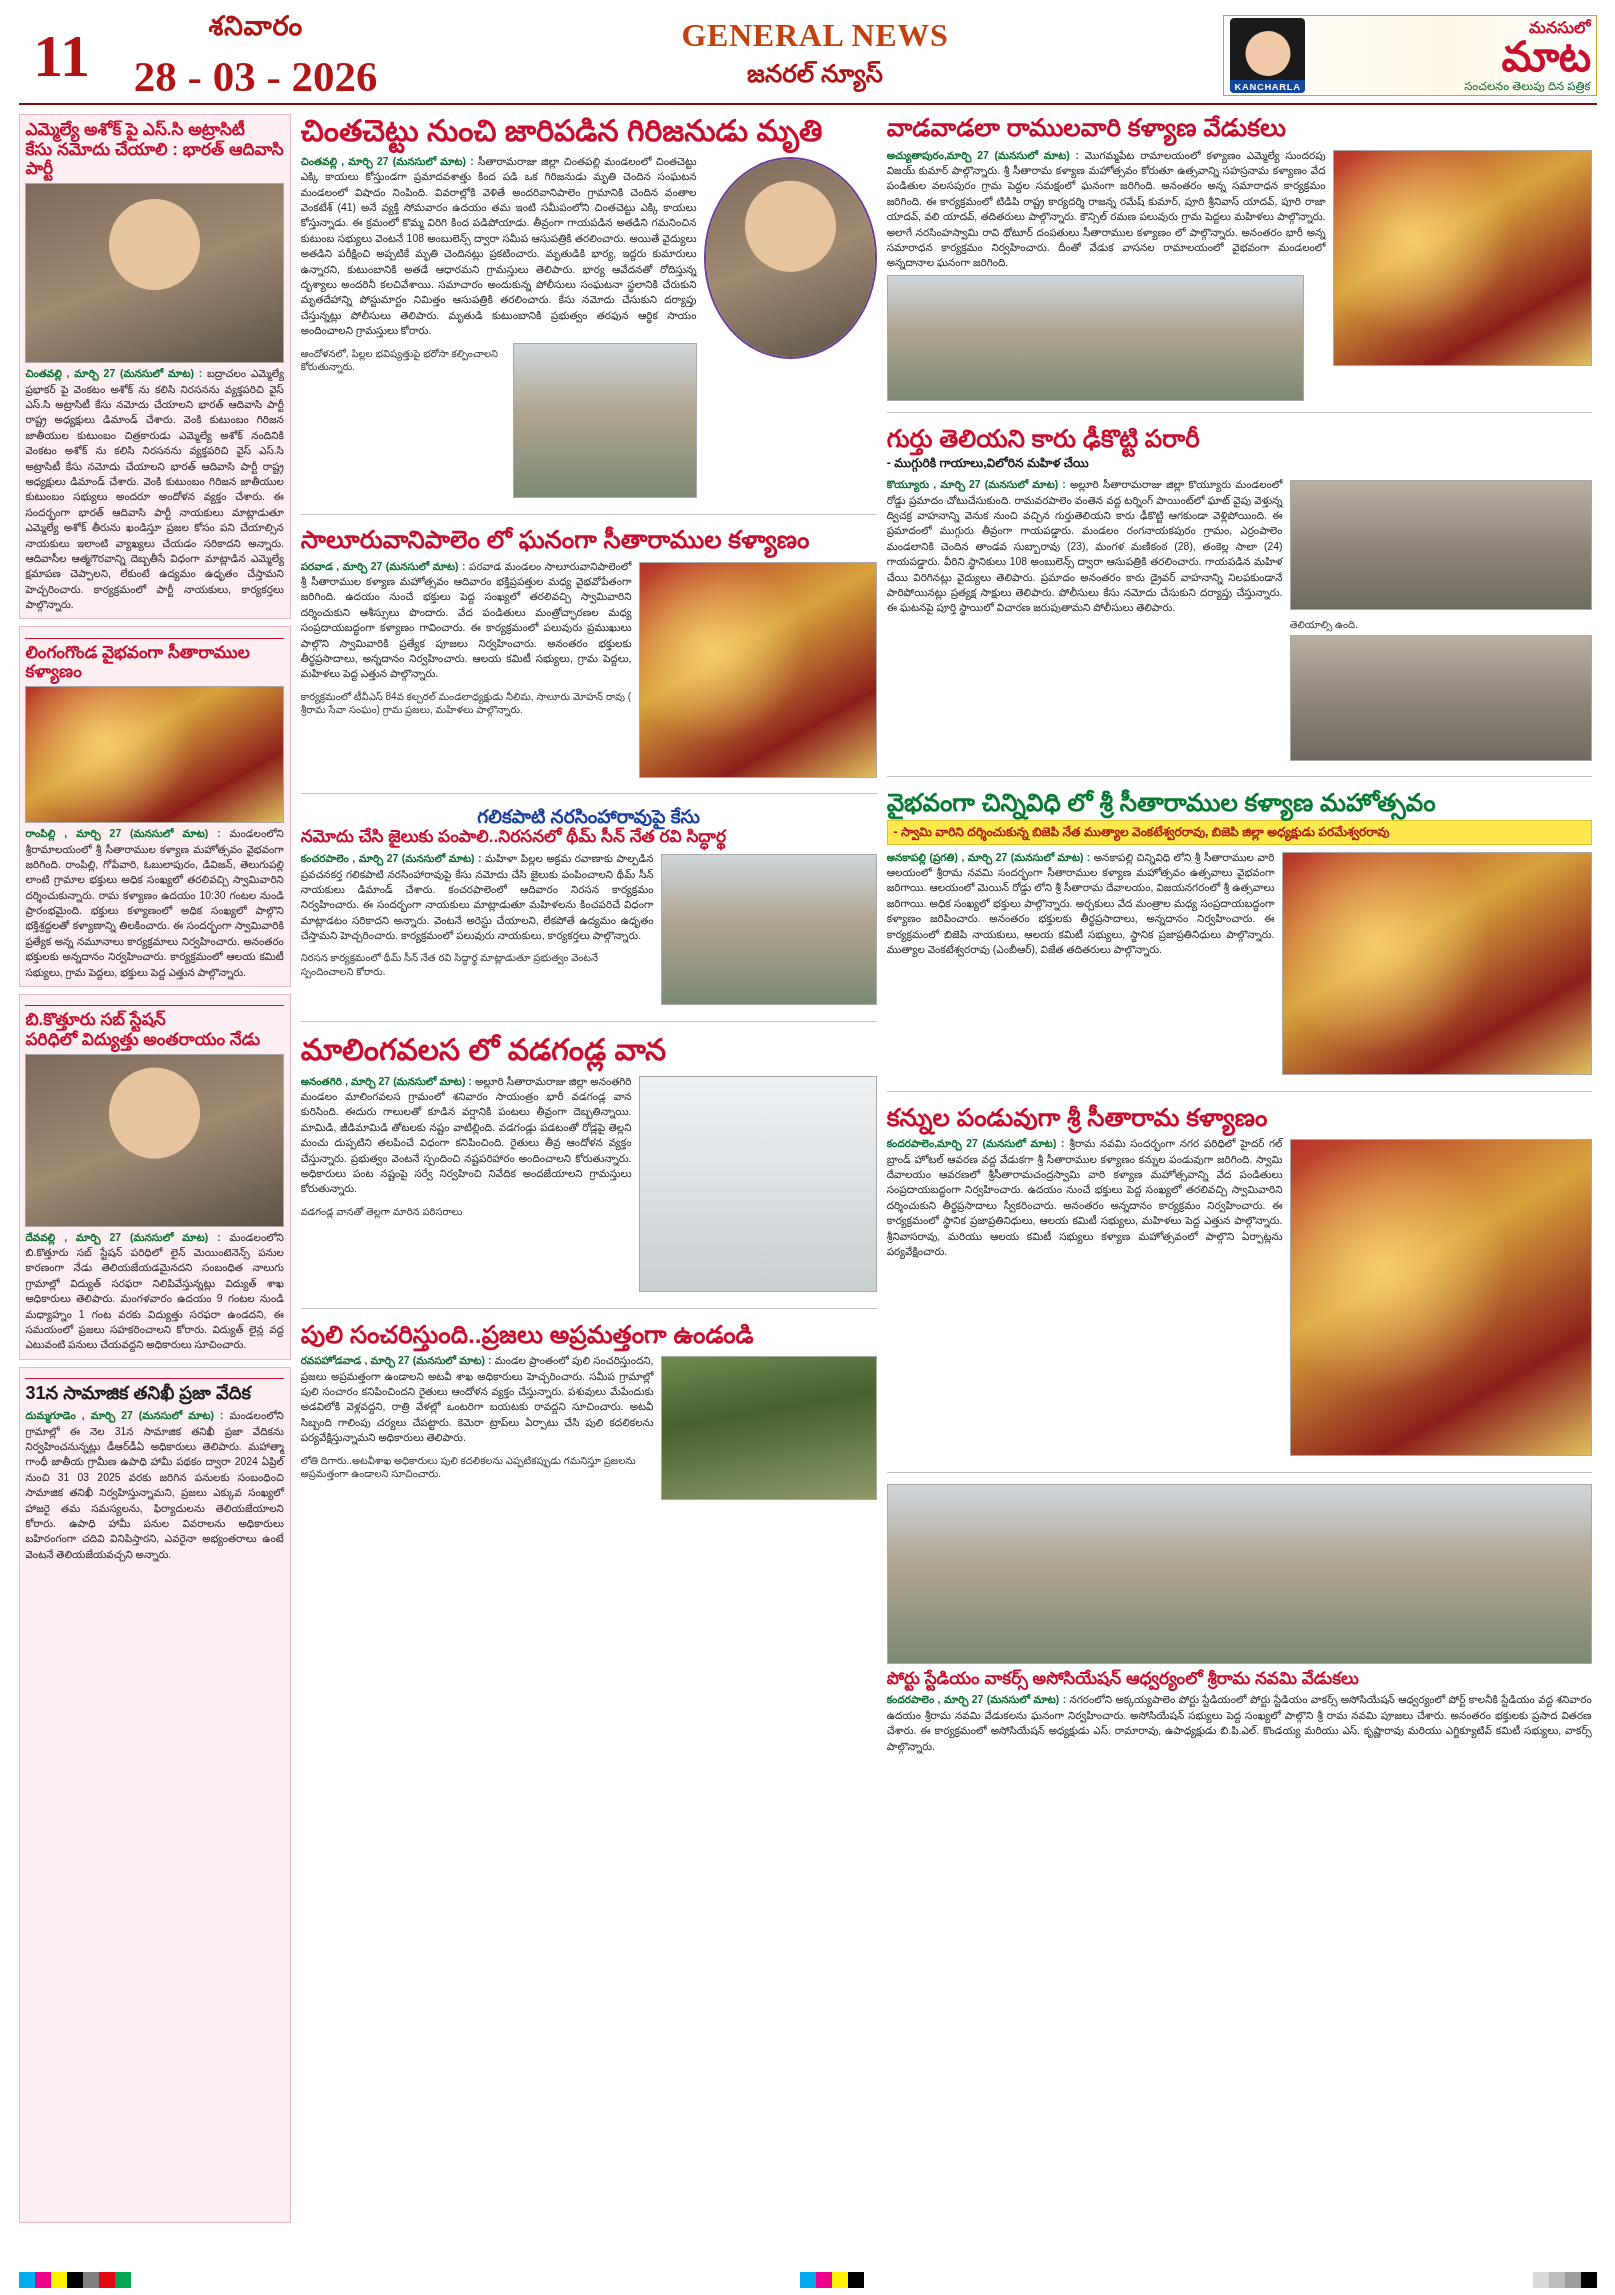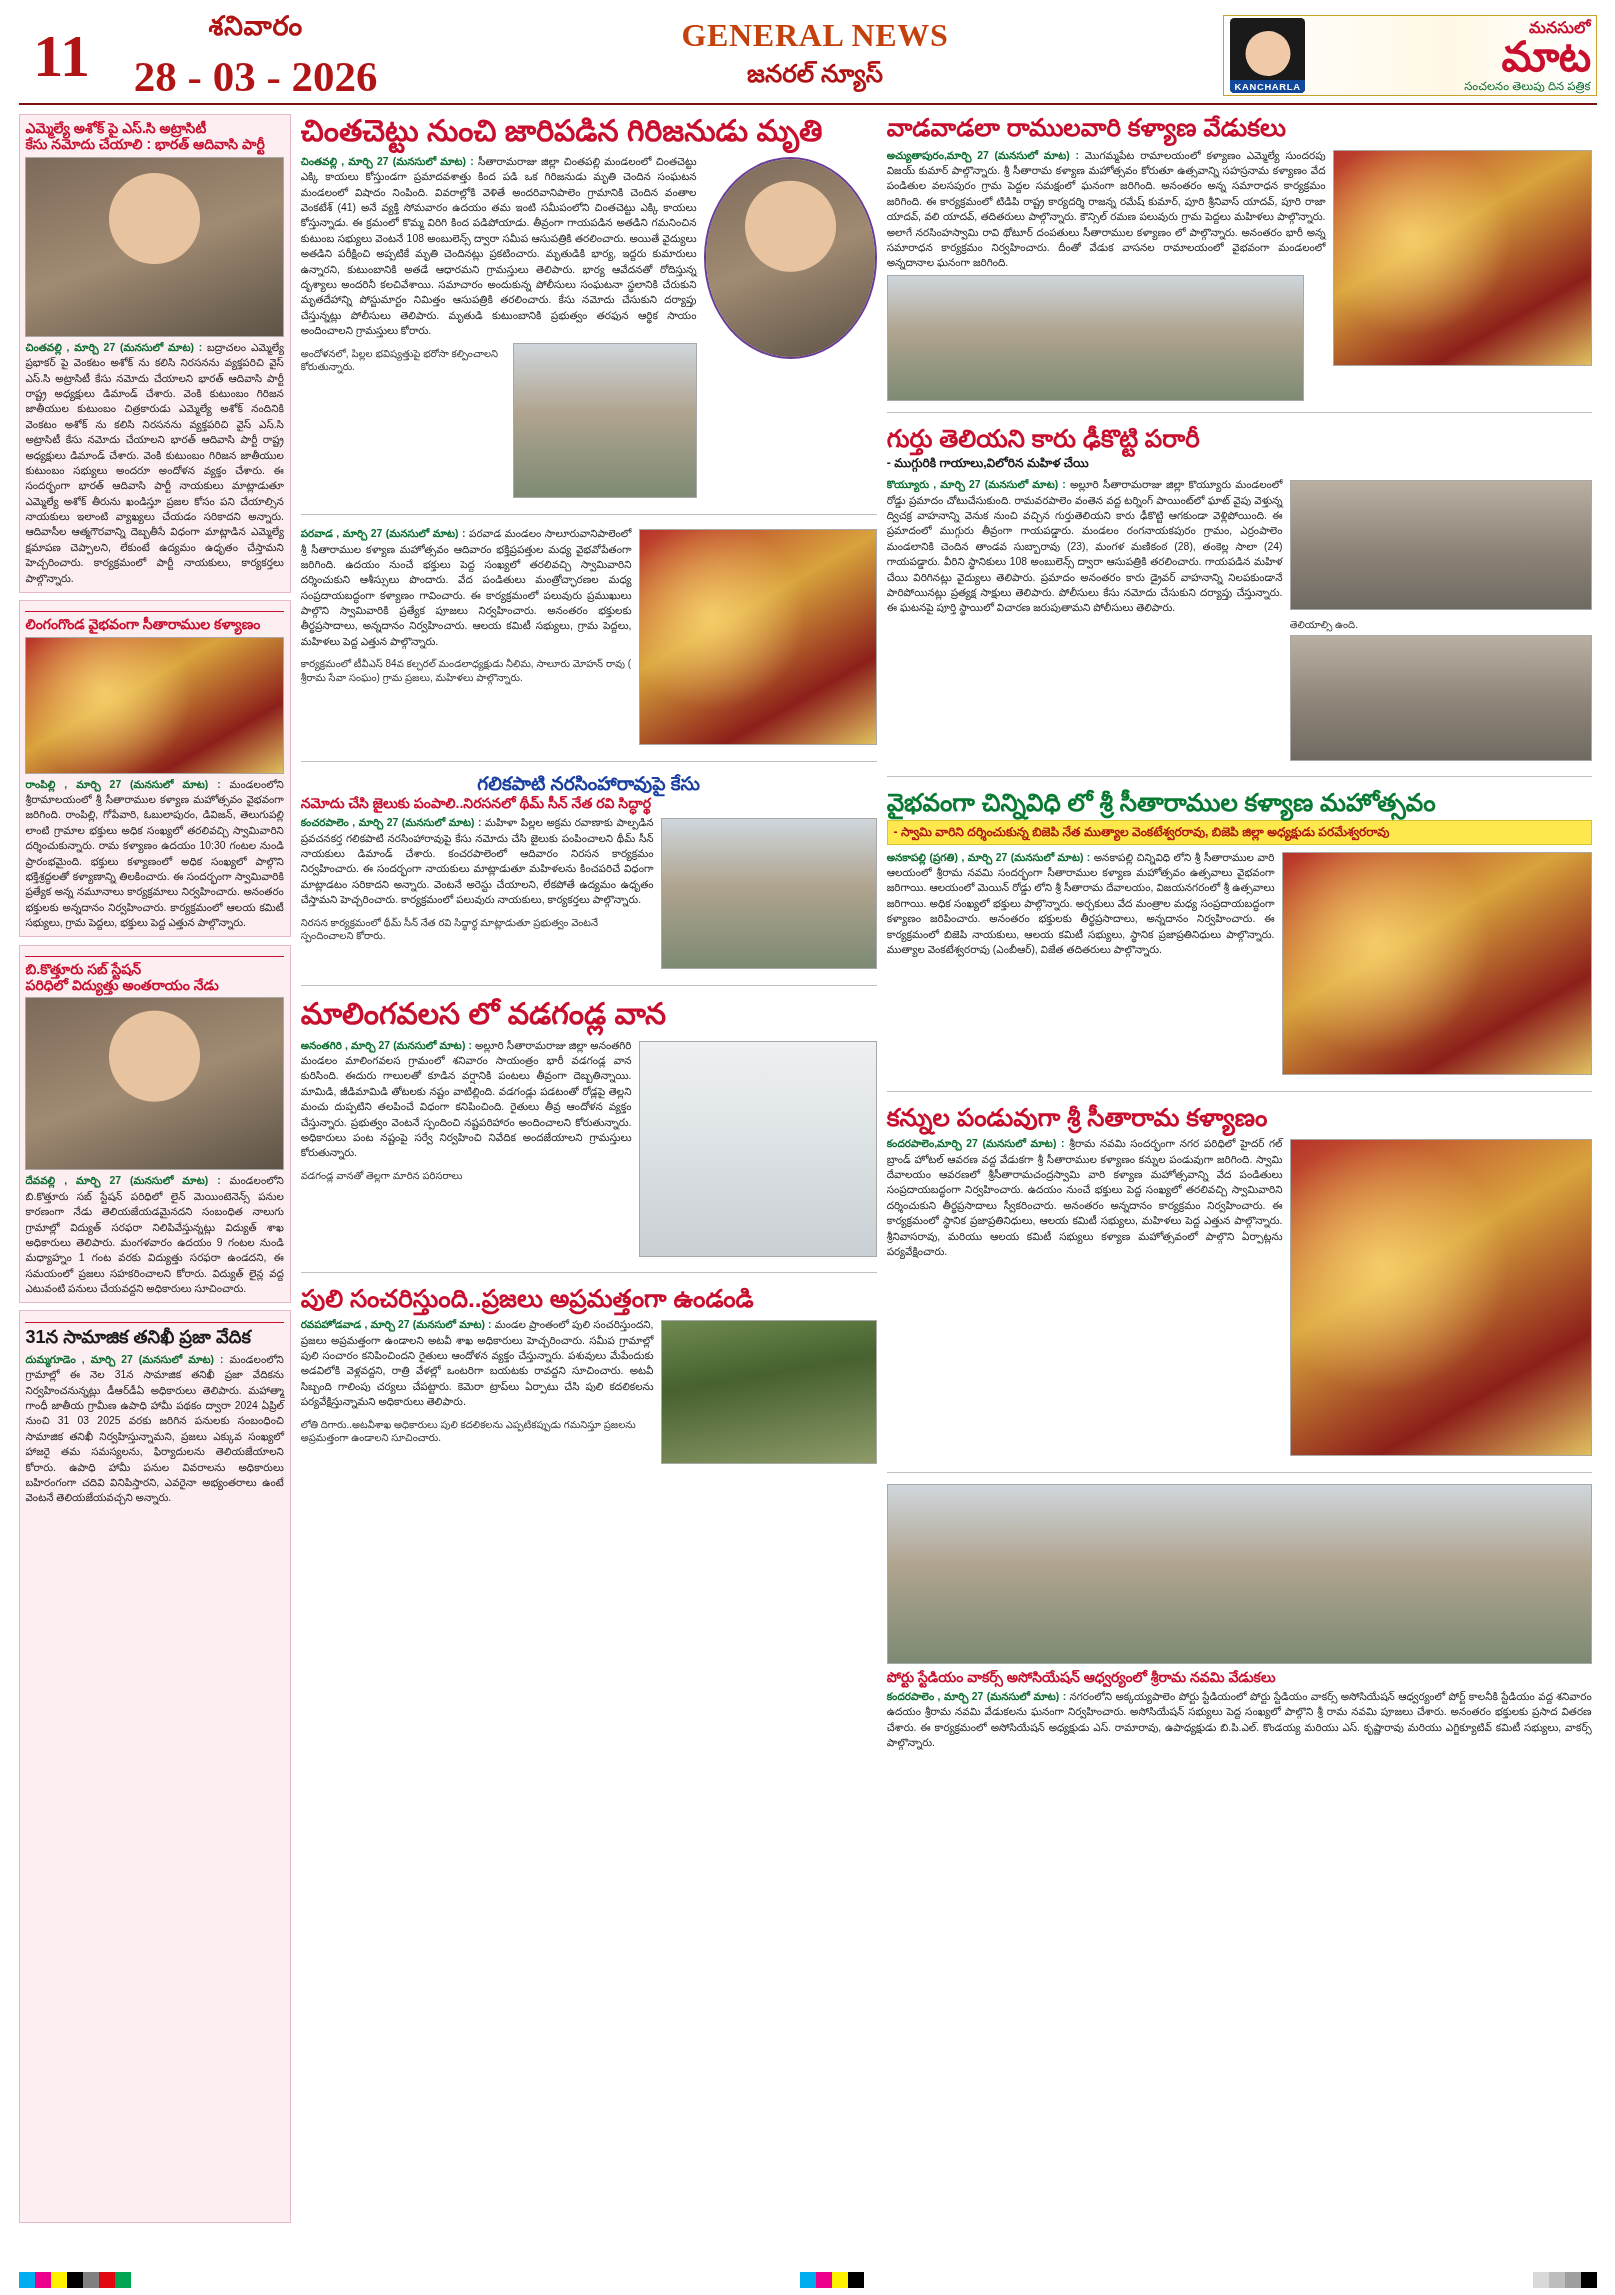--- a/index.html
+++ b/index.html
@@ -53,21 +53,21 @@
   .col-mid   { width:576px; }
   .col-right { width:705px; }
   .pinkbox { background:#fdeef1; border:0.7px solid #e7b9c6; padding:5.8px; }
   .hl-green { color:#0a6b2d; font-weight:700; }
 
   .head-te {
     font-weight:700; line-height:1.15;
   }
   .h-red-xl { color:#c8102e; font-size:30px; }
   .h-red-lg { color:#c8102e; font-size:24.5px; }
-  .h-red-md { color:#c8102e; font-size:14px; }
+  .h-red-md { color:#c8102e; font-size:17px; }
   .h-green-lg { color:#0a7a33; font-size:24.5px; }
   .h-blue-md { color:#1a3fa0; font-size:18.7px; }
   .h-dark-md { color:#1b1b1b; font-size:18px; }
 
   .body-te {
     font-size:10.4px; line-height:1.48; text-align:justify; color:#1a1a1a;
   }
   .body-te .lead { font-weight:700; }
   .cap { font-size:10px; color:#333; line-height:1.35; margin-top:8px; }
 
@@ -209,20 +209,21 @@
           <span class="lead hl-green">చింతవల్లి , మార్చి 27 (మనసులో మాట) :</span>
           <span>సీతారామరాజు జిల్లా చింతపల్లి మండలంలో చింతచెట్టు ఎక్కి కాయలు కోస్తుండగా ప్రమాదవశాత్తు కింద పడి ఒక గిరిజనుడు మృతి చెందిన సంఘటన మండలంలో విషాదం నింపింది. వివరాల్లోకి వెళితే అందరివానిపాలెం గ్రామానికి చెందిన వంతాల వెంకటేశ్ (41) అనే వ్యక్తి సోమవారం ఉదయం తమ ఇంటి సమీపంలోని చింతచెట్టు ఎక్కి కాయలు కోస్తున్నాడు. ఈ క్రమంలో కొమ్మ విరిగి కింద పడిపోయాడు. తీవ్రంగా గాయపడిన అతడిని గమనించిన కుటుంబ సభ్యులు వెంటనే 108 అంబులెన్స్ ద్వారా సమీప ఆసుపత్రికి తరలించారు. అయితే వైద్యులు అతడిని పరీక్షించి అప్పటికే మృతి చెందినట్లు ప్రకటించారు. మృతుడికి భార్య, ఇద్దరు కుమారులు ఉన్నారని, కుటుంబానికి అతడే ఆధారమని గ్రామస్తులు తెలిపారు. భార్య ఆవేదనతో రోదిస్తున్న దృశ్యాలు అందరినీ కలచివేశాయి. సమాచారం అందుకున్న పోలీసులు సంఘటనా స్థలానికి చేరుకుని మృతదేహాన్ని పోస్టుమార్టం నిమిత్తం ఆసుపత్రికి తరలించారు. కేసు నమోదు చేసుకుని దర్యాప్తు చేస్తున్నట్లు పోలీసులు తెలిపారు. మృతుడి కుటుంబానికి ప్రభుత్వం తరఫున ఆర్థిక సాయం అందించాలని గ్రామస్తులు కోరారు.</span>
         </div>
         <div class="photo crowd flow-right" style="width:184px;height:155px;margin-top:4.3px;"></div>
         <div class="cap clearfix">అందోళనలో, పిల్లల భవిష్యత్తుపై భరోసా కల్పించాలని కోరుతున్నారు.</div>
       </div>
 
       <div class="rule"></div>
 
       <div>
+        <div class="head-te h-red-lg" style="margin-bottom:4.3px;">సాలూరువానిపాలెం లో ఘనంగా సీతారాముల కళ్యాణం</div>
         <div class="photo temple flow-right" style="width:238px;height:216px;"></div>
         <div class="body-te">
           <span class="lead hl-green">పరవాడ , మార్చి 27 (మనసులో మాట) :</span>
           <span>పరవాడ మండలం సాలూరువానిపాలెంలో శ్రీ సీతారాముల కళ్యాణ మహోత్సవం ఆదివారం భక్తిప్రపత్తుల మధ్య వైభవోపేతంగా జరిగింది. ఉదయం నుంచే భక్తులు పెద్ద సంఖ్యలో తరలివచ్చి స్వామివారిని దర్శించుకుని ఆశీస్సులు పొందారు. వేద పండితులు మంత్రోచ్ఛారణల మధ్య సంప్రదాయబద్ధంగా కళ్యాణం గావించారు. ఈ కార్యక్రమంలో పలువురు ప్రముఖులు పాల్గొని స్వామివారికి ప్రత్యేక పూజలు నిర్వహించారు. అనంతరం భక్తులకు తీర్థప్రసాదాలు, అన్నదానం నిర్వహించారు. ఆలయ కమిటీ సభ్యులు, గ్రామ పెద్దలు, మహిళలు పెద్ద ఎత్తున పాల్గొన్నారు.</span>
         </div>
         <div class="cap clearfix">కార్యక్రమంలో టీవీఎస్ 84వ కల్చరల్ మండలాధ్యక్షుడు నీలిమ, సాలూరు మోహన్ రావు ( శ్రీరామ సేవా సంఘం) గ్రామ ప్రజలు, మహిళలు పాల్గొన్నారు.</div>
       </div>
 
       <div class="rule"></div>
 

